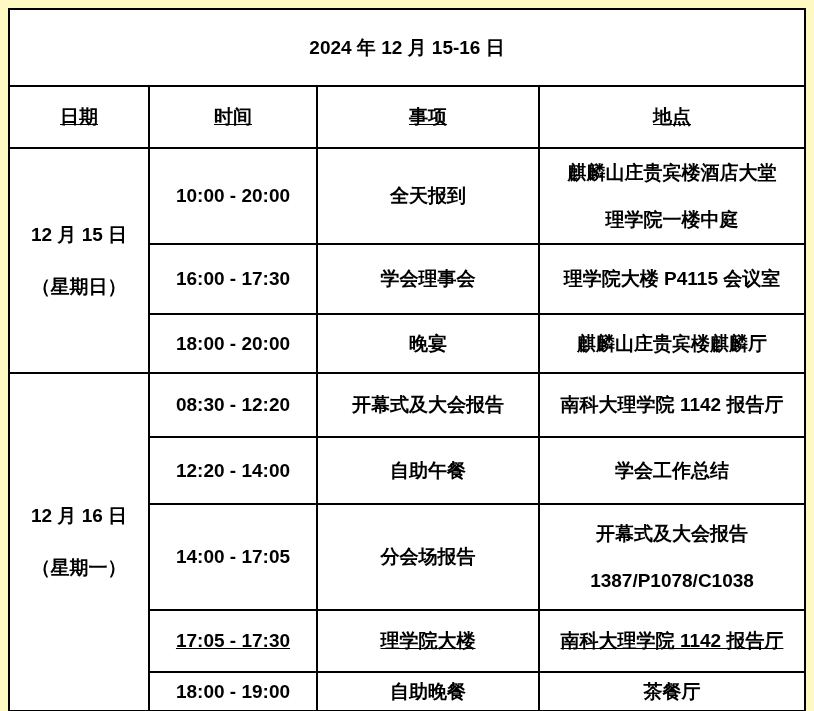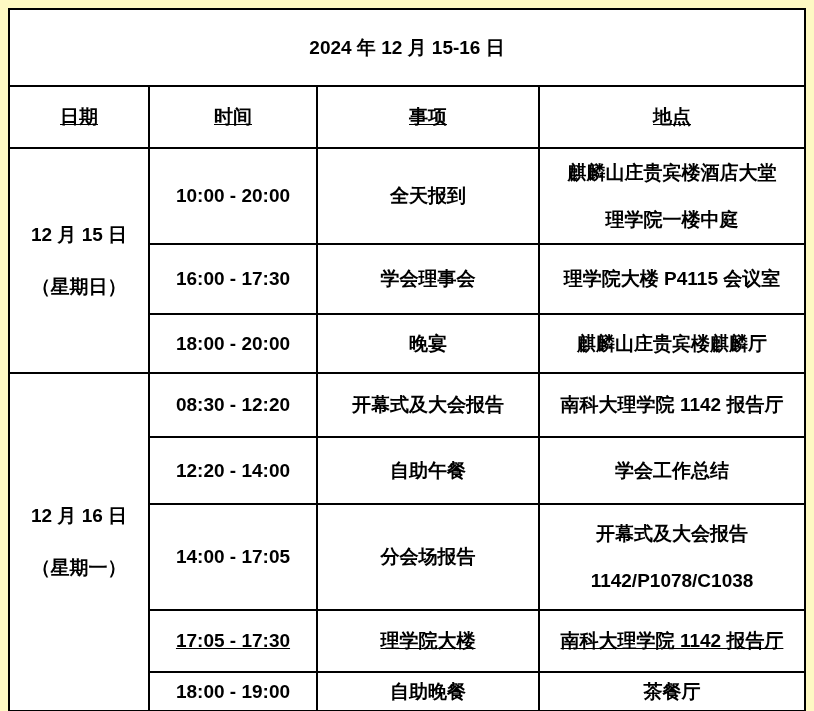--- a/index.html
+++ b/index.html
@@ -111,21 +111,21 @@
     <tr class="r5">
       <td>12:20 - 14:00</td>
       <td>自助午餐</td>
       <td>学会工作总结</td>
     </tr>
     <tr class="r6">
       <td>14:00 - 17:05</td>
       <td>分会场报告</td>
       <td class="two-line">
         <div>开幕式及大会报告</div>
-        <div>1142/P1078/C1038</div>
+        <div>1387/P1078/C1038</div>
       </td>
     </tr>
     <tr class="r7">
       <td>17:05 - 17:30</td>
       <td>理学院大楼</td>
       <td>南科大理学院 1142 报告厅</td>
     </tr>
     <tr class="r8">
       <td>18:00 - 19:00</td>
       <td>自助晚餐</td>

